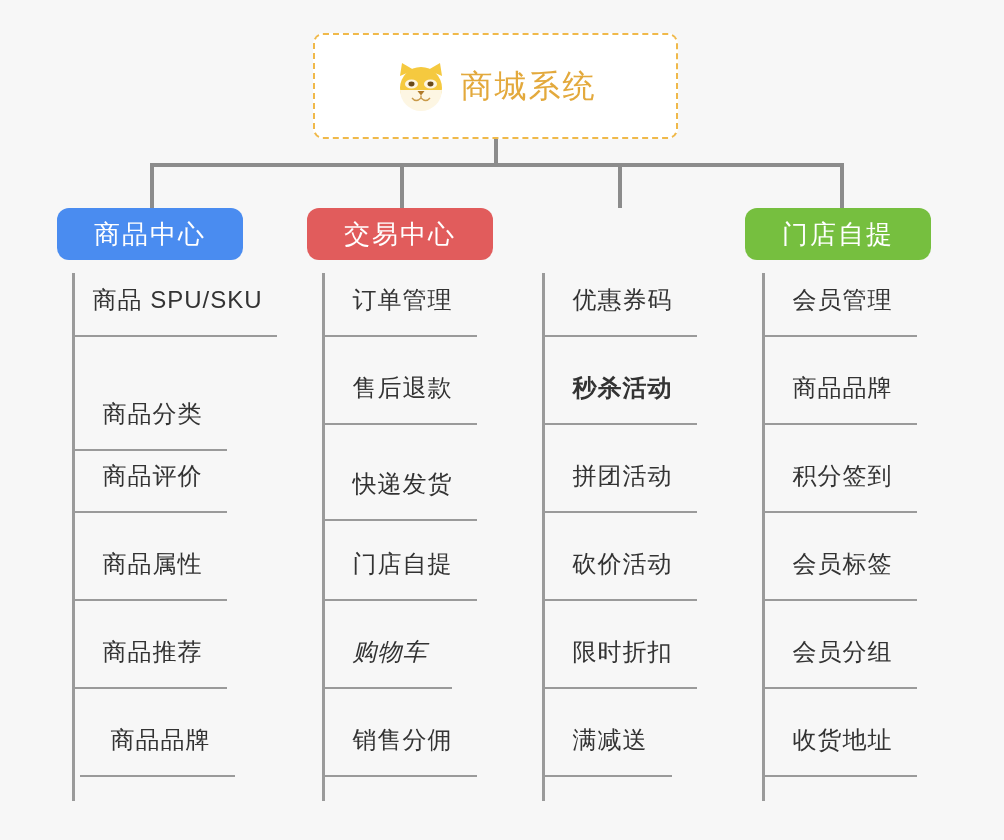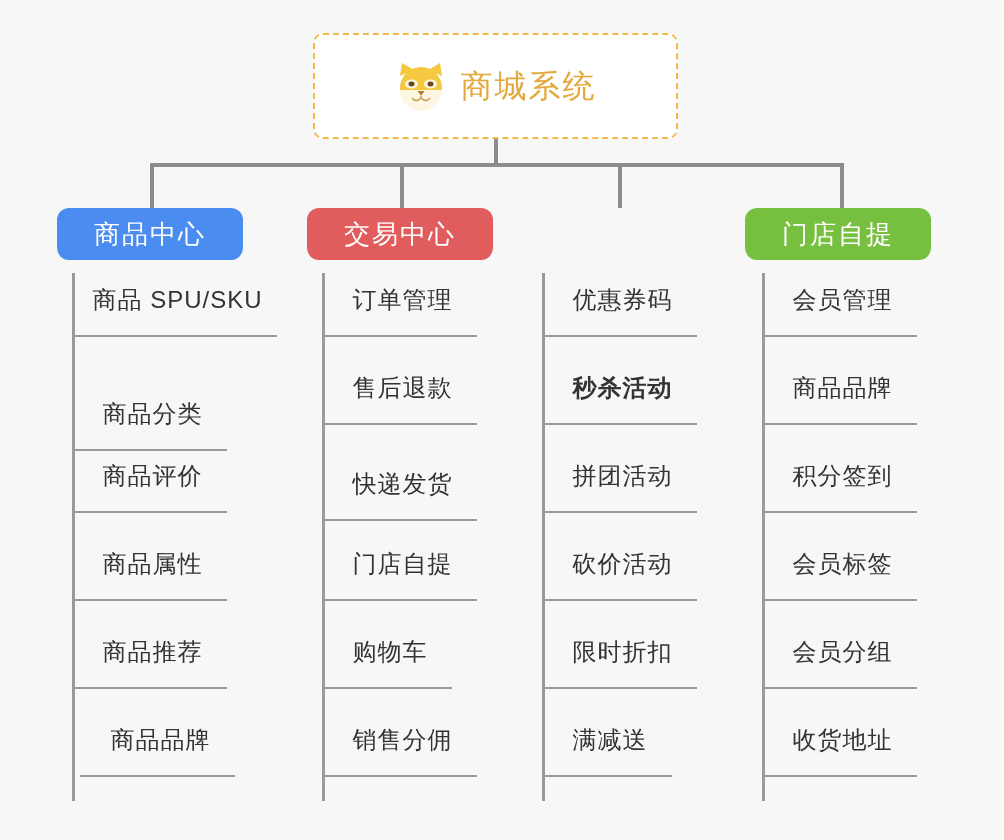--- a/index.html
+++ b/index.html
@@ -184,21 +184,21 @@
       </div>
     <div class="leaf-item" style="top:88px;  width:155px;">
       <span class="leaf-label">售后退款</span>
       </div>
     <div class="leaf-item" style="top:184px; width:155px;font-family:Liberation Serif, serif;">
       <span class="leaf-label">快递发货</span>
       </div>
     <div class="leaf-item" style="top:264px; width:155px;">
       <span class="leaf-label">门店自提</span>
       </div>
-    <div class="leaf-item" style="top:352px; width:130px;">
+    <div class="leaf-item" style="top:352px; width:130px;font-style:italic;">
       <span class="leaf-label">购物车</span>
       </div>
     <div class="leaf-item" style="top:440px; width:155px;">
       <span class="leaf-label">销售分佣</span>
       </div>
   </div>
 
   <div class="leaf-col" style="left:542px;">
     <div class="leaf-spine" style="height:528px;"></div>
     <div class="leaf-item" style="top:0px;   width:155px;">

